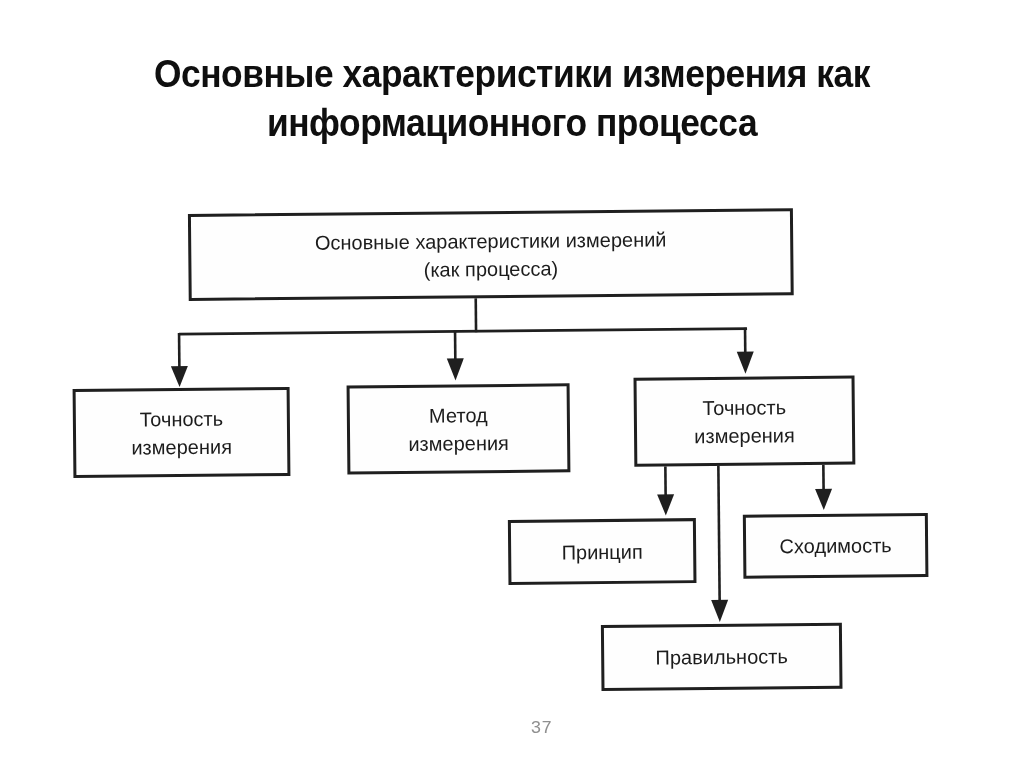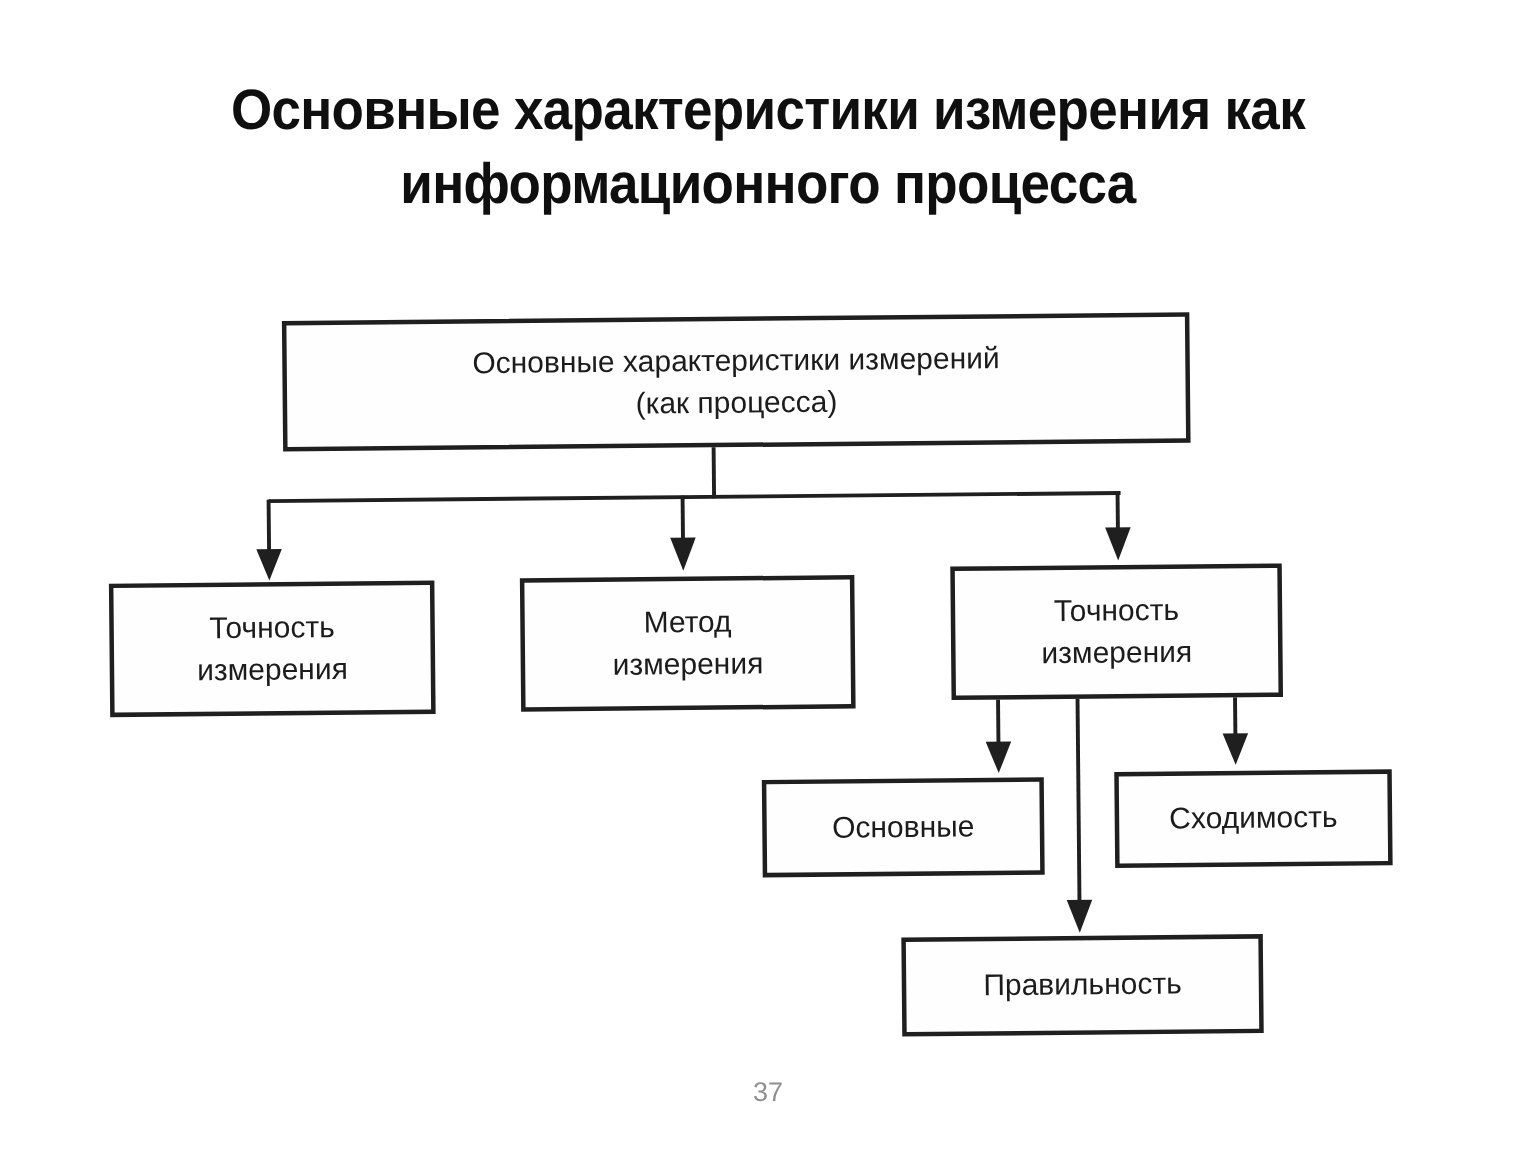--- a/index.html
+++ b/index.html
@@ -51,23 +51,24 @@
   .node-principle  {left:73px;  top:385px; width:217px; height:89px;}
   .node-method     {left:347px; top:384px; width:223px; height:89px;}
   .node-quality    {left:634px; top:379px; width:221px; height:89px;}
   .node-accuracy   {left:507px; top:520px; width:188px; height:65px;}
   .node-convergence{left:742px; top:517px; width:185px; height:64px;}
   .node-correctness{left:599px; top:626px; width:241px; height:66px;}
   
   .page-number{
     position:absolute;
     left:472px;top:718px;width:80px;
-    text-align:center;
+    text-align:right;
     font-size:18px;
     color:#8f8f8f;
+    font-family:Liberation Mono, monospace;
   }
 </style>
 </head>
 <body>
 
 <div class="slide">
 
   <div class="title">Основные характеристики измерения как информационного процесса</div>
 
   <div class="diagram">
@@ -113,21 +114,21 @@
       <span>Метод</span>
       <span>измерения</span>
     </div>
 
     <div class="node node-quality">
       <span>Точность</span>
       <span>измерения</span>
     </div>
 
     <div class="node node-accuracy">
-      <span>Основные</span>
+      <span>Принцип</span>
     </div>
 
     <div class="node node-convergence">
       <span>Сходимость</span>
     </div>
 
     <div class="node node-correctness">
       <span>Правильность</span>
     </div>
 

